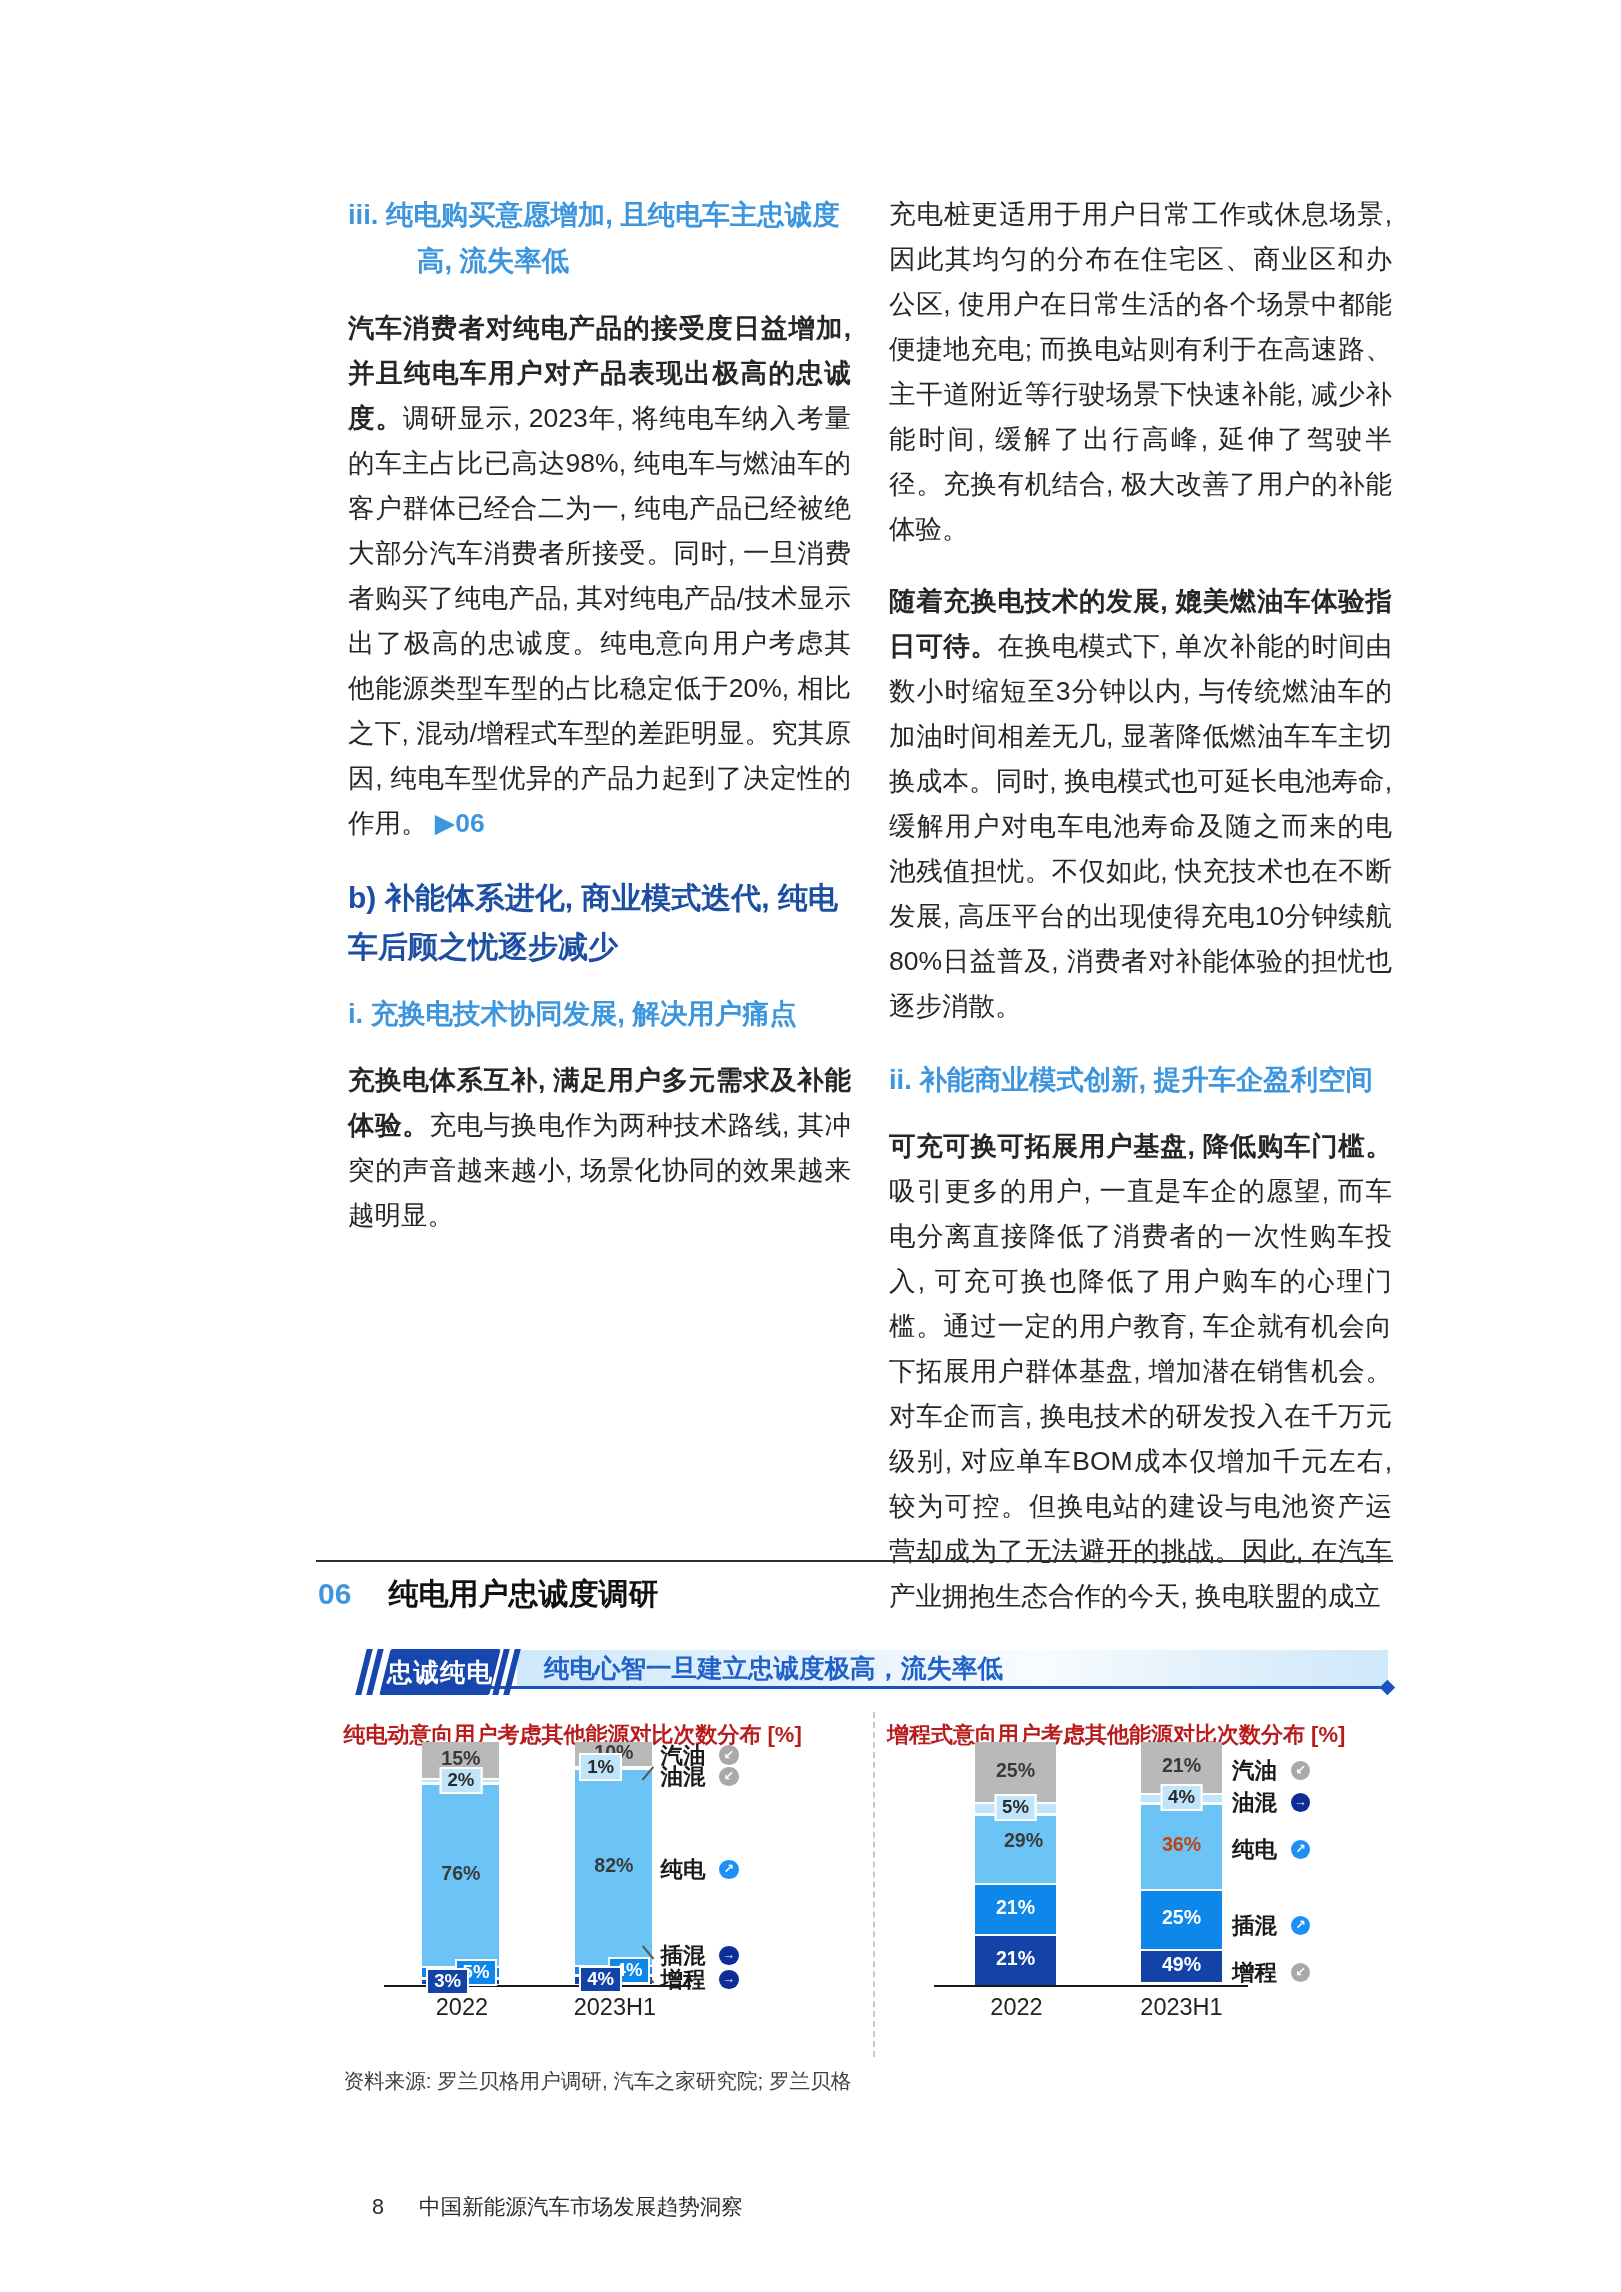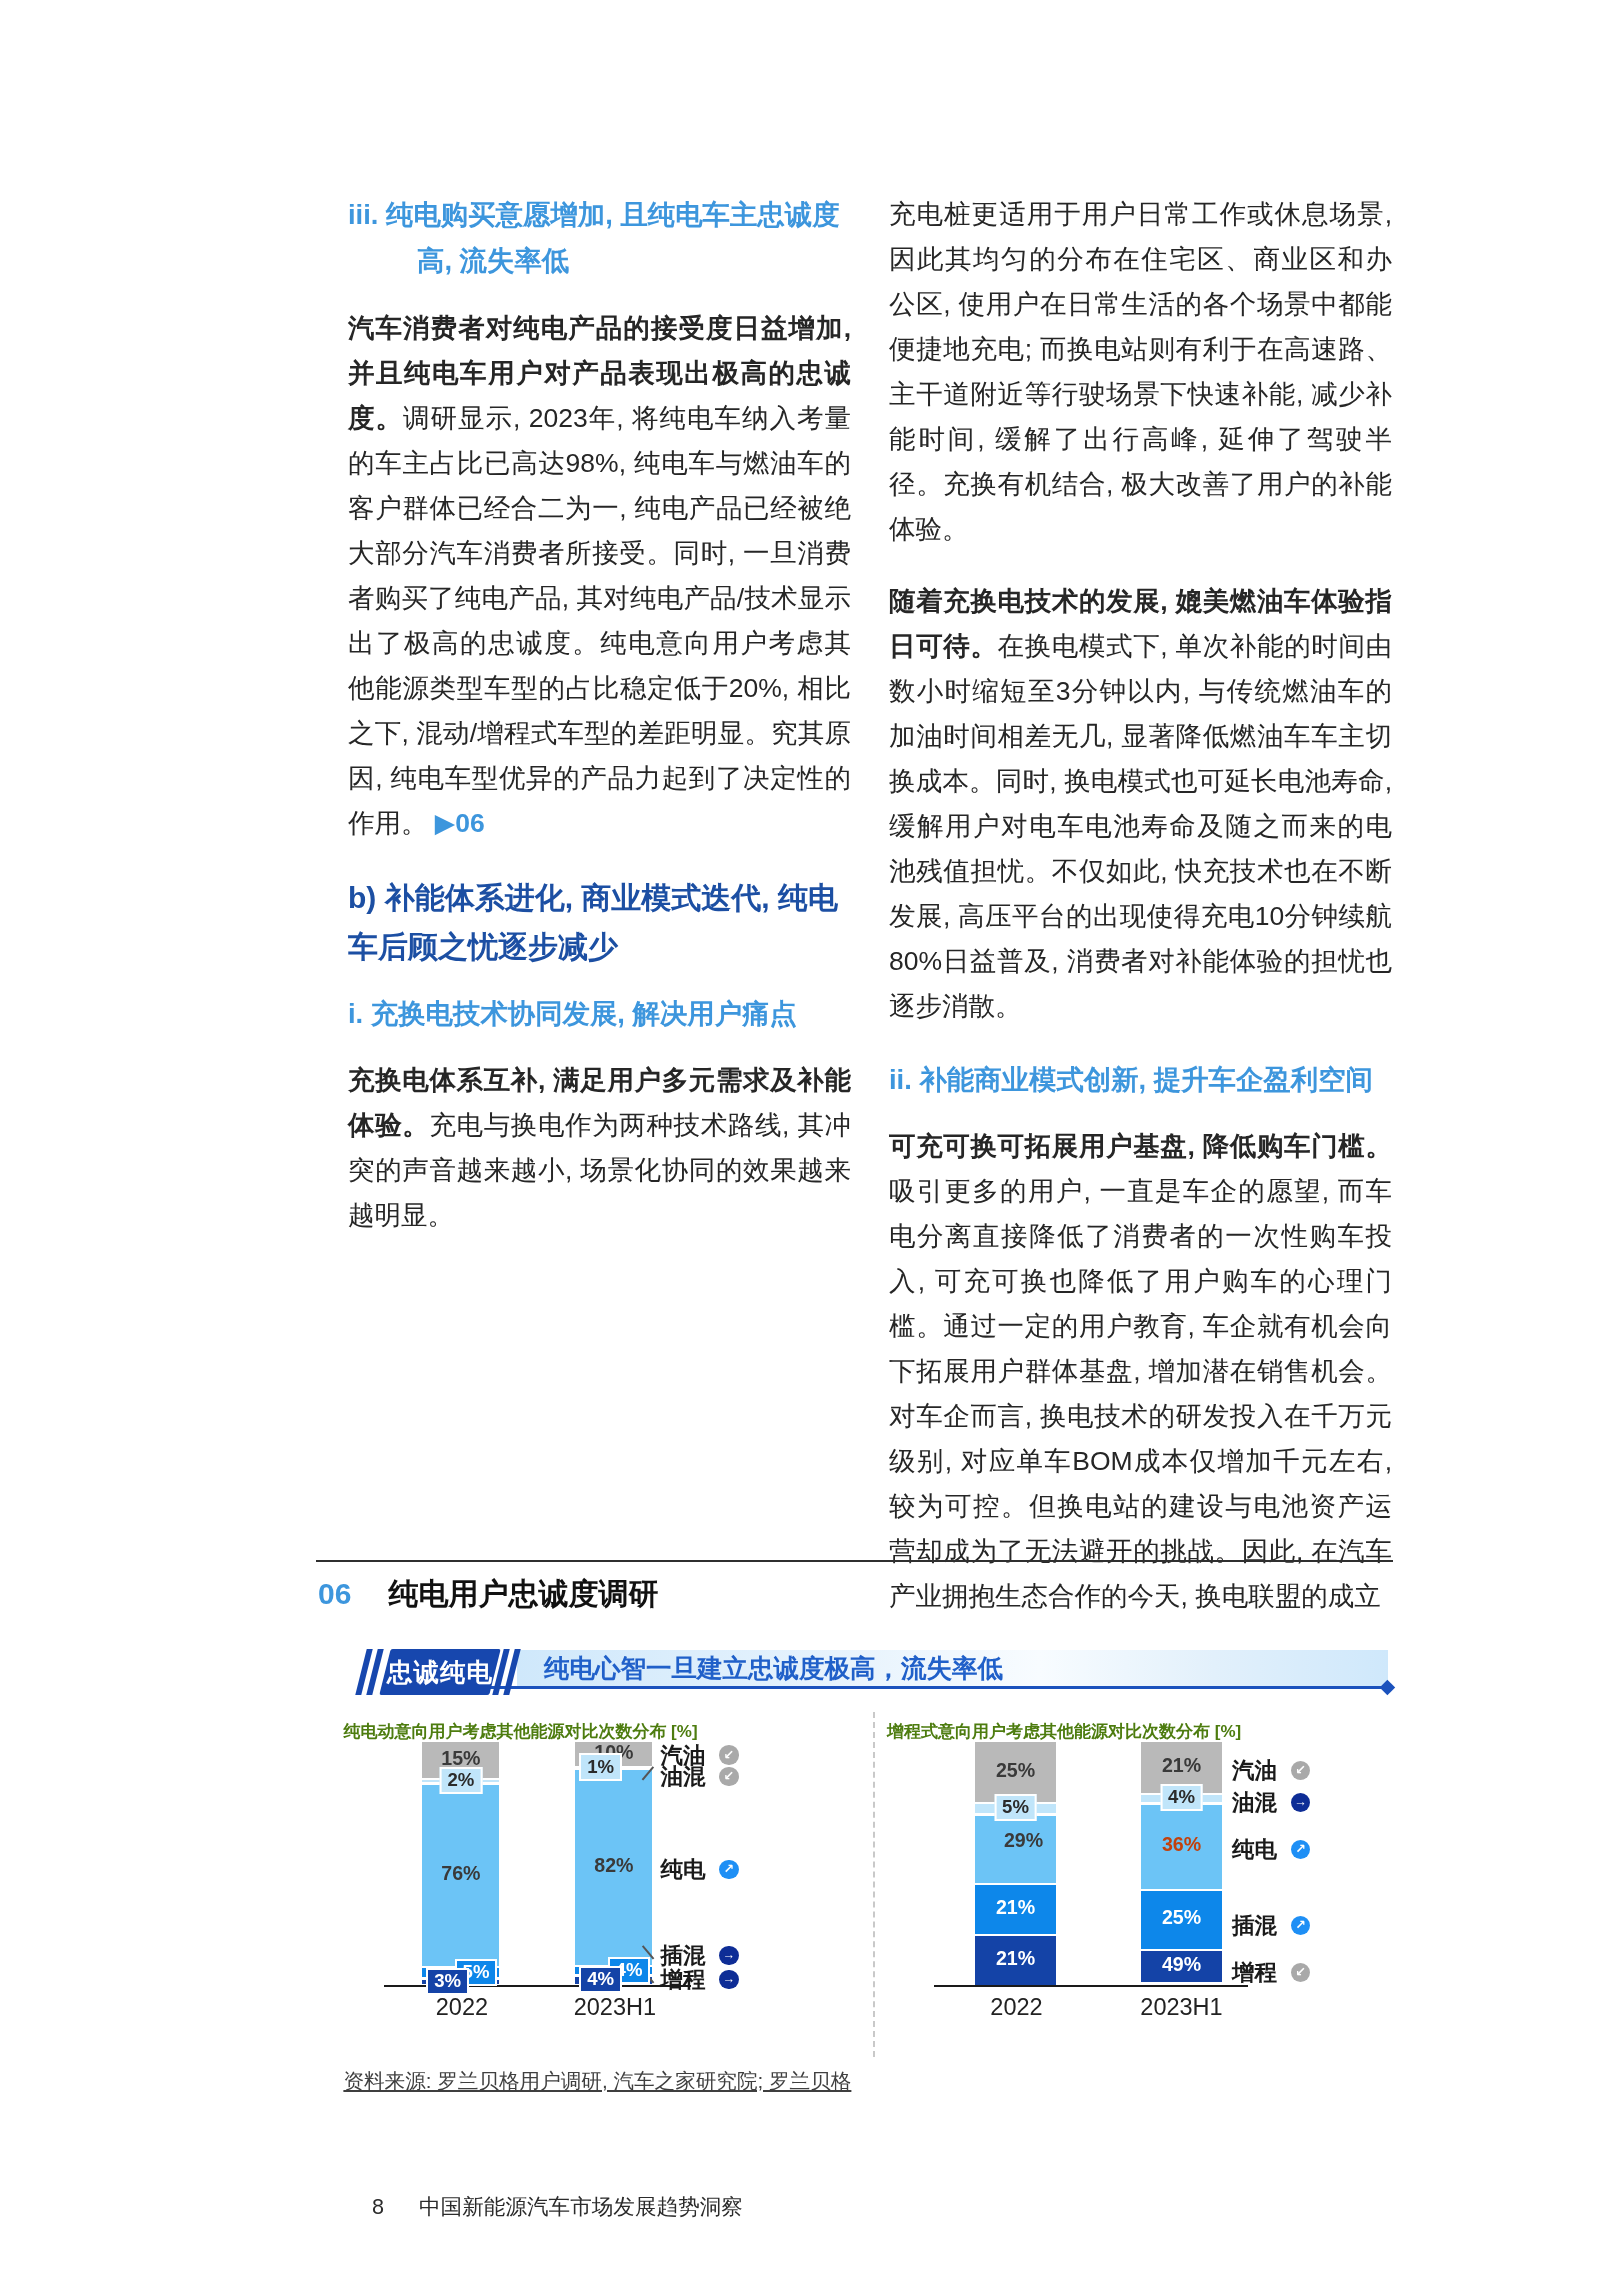--- a/index.html
+++ b/index.html
@@ -30,35 +30,35 @@
   .b-diamond{position:absolute;left:1066px;top:33px;width:10.8px;height:10.8px;background:#1b52bd;transform:rotate(45deg);}
   .stripe{position:absolute;top:0;width:5.9px;height:46px;background:#1747ae;transform:skewX(-14deg);}
   .badge{position:absolute;left:69px;top:0;width:110px;height:46px;background:#1747ae;transform:skewX(-14deg);
          display:flex;align-items:center;justify-content:center;border-radius:2px;}
   .badge span{transform:skewX(14deg);color:#fff;font-size:25.5px;font-weight:700;letter-spacing:1px;}
   .b-slogan{position:absolute;left:228px;top:1px;height:37px;display:flex;align-items:center;
             font-size:25.5px;font-weight:700;color:#2060c9;}
   
   .charts{position:absolute;left:0;top:160px;width:1077px;height:345px;}
   .chart{position:absolute;top:0;height:323px;}
-  .c-sub{position:absolute;left:0;top:0;font-size:17px;font-weight:700;color:#4d7c0f;white-space:nowrap;}
+  .c-sub{position:absolute;left:0;top:0;font-size:22px;font-weight:700;color:#b91c1c;white-space:nowrap;}
   .c-plot{position:absolute;left:0;top:21.6px;right:0;height:243px;}
   .c-bar{position:absolute;top:0;height:243px;}
   .c-seg{position:absolute;left:0;width:100%;box-sizing:border-box;}
   .c-val{position:absolute;left:0;width:100%;text-align:center;font-size:19.6px;font-weight:600;z-index:2;}
   .c-box{position:absolute;min-width:29px;height:23.5px;padding:0 4.9px;display:flex;align-items:center;justify-content:center;
          font-size:18.6px;font-weight:700;z-index:3;border:2px solid #fff;}
   .c-axis{position:absolute;top:265px;height:2px;background:#1a1a1a;}
   .c-cat{position:absolute;top:274px;text-align:center;font-size:23.5px;color:#222;}
   .c-leg{position:absolute;display:flex;align-items:center;gap:13.7px;font-size:22.5px;font-weight:700;color:#1a1a1a;white-space:nowrap;}
   .c-tick{position:absolute;left:-13.7px;top:3.9px;width:2px;height:16.7px;background:#555;}
   .ticon{width:19.6px;height:19.6px;border-radius:50%;display:inline-flex;align-items:center;justify-content:center;
          color:#fff;font-size:12.7px;font-weight:700;line-height:1;}
   .c-divider{position:absolute;left:557px;top:-7.8px;height:345px;width:0;border-left:2px dashed #c9c9c9;}
-  .source{position:absolute;left:27.4px;top:507px;font-size:20.6px;color:#3f3f3f;text-decoration:underline;}
+  .source{position:absolute;left:27.4px;top:507px;font-size:20.6px;color:#3f3f3f;}
   
   .footer{position:absolute;left:372px;top:2192px;display:flex;gap:35px;align-items:baseline;
           font-size:21.6px;color:#2b2b2b;}
 </style>
 </head>
 <body>
 
 <div class="page">
 
   <section class="col col-left">

